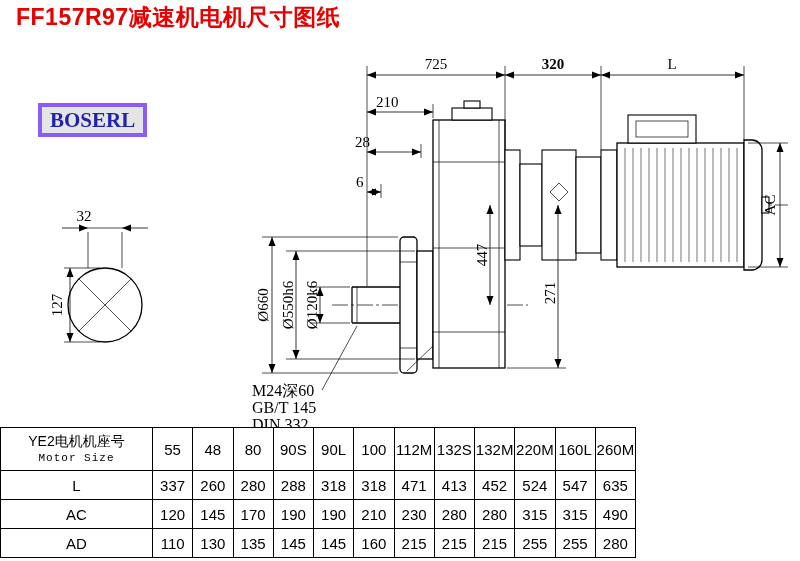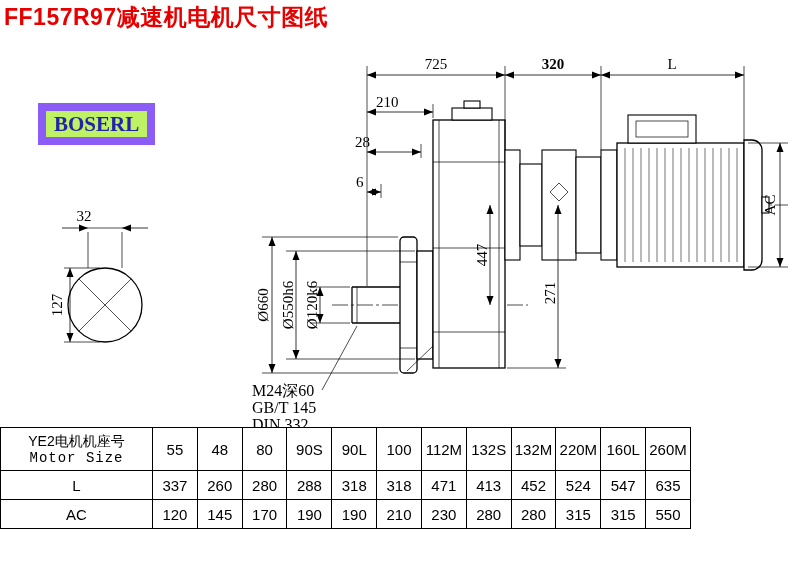--- a/index.html
+++ b/index.html
@@ -1,52 +1,52 @@
 <!DOCTYPE html>
 <html><head>
 <meta charset="utf-8">
 <style>
   html,body{margin:0;padding:0}
   body{
     width:800px;height:561px;position:relative;background:#fff;
     font-family:"Liberation Sans",sans-serif;color:#000;overflow:hidden;
   }
   .title{
-    position:absolute;top:2px;left:4px;
+    position:absolute;top:2px;left:16px;
     font-size:23px;font-weight:bold;color:#e60000;letter-spacing:0.5px;
     font-family:"Liberation Sans",sans-serif;
   }
   .logo-box{
-    position:absolute;top:103px;left:38px;background:#bef264;
-    border:8px solid #8b5cf6;padding:0 8px;line-height:26px;
+    position:absolute;top:103px;left:38px;background:#e5e5e5;
+    border:4px solid #8b5cf6;padding:0 8px;line-height:26px;
     font-family:"Liberation Serif",serif;font-weight:bold;font-size:21px;color:#2222aa;
   }
   svg.draw{position:absolute;top:0;left:0}
   .outline{stroke:#000;stroke-width:1.3;fill:#fff}
   .outline2{stroke:#000;stroke-width:1.1;fill:#fff}
   .thin{stroke:#000;stroke-width:0.7;fill:none}
   .fin{stroke:#1a1a1a;stroke-width:0.6}
   .ext{stroke:#000;stroke-width:0.7}
   .dim{stroke:#000;stroke-width:0.8;fill:none}
   .cl{stroke:#000;stroke-width:0.7;fill:none;stroke-dasharray:16 3 3 3}
   text.st{font-family:"Liberation Serif",serif;font-size:15px;fill:#000}
   text.big{font-family:"Liberation Serif",serif;font-size:16px;fill:#000}
   text.b{font-weight:bold}
   #spec-table{
-    position:absolute;left:0;top:427px;width:691px;background:#fff;
+    position:absolute;left:0;top:427px;width:636px;background:#fff;
     border-collapse:collapse;table-layout:fixed;
     font-family:"Liberation Sans",sans-serif;font-size:15px;color:#000;
   }
   #spec-table th,#spec-table td{
     border:1px solid #000;text-align:center;vertical-align:middle;
     font-weight:normal;padding:0;height:28px;overflow:hidden;white-space:nowrap;
   }
   #spec-table tr.hdr th{height:42px;font-size:15px}
   #spec-table .cn{font-size:14px;line-height:18px}
-  #spec-table .en{font-family:"Liberation Mono",monospace;font-size:14px;letter-spacing:1px;line-height:16px}
+  #spec-table .en{font-family:"Liberation Mono",monospace;font-size:11px;letter-spacing:1px;line-height:16px}
 </style>
 </head>
 <body>
 
 <svg class="draw" width="800" height="561" viewBox="0 0 800 561">
   <defs>
     <marker id="arw" markerWidth="10" markerHeight="8" refX="9" refY="4" orient="auto-start-reverse" markerUnits="userSpaceOnUse">
       <path d="M0,0.5 L9,4 L0,7.5 z" fill="#000"></path>
     </marker>
   </defs>
@@ -252,16 +252,31 @@
     <td>145</td>
     <td>170</td>
     <td>190</td>
     <td>190</td>
     <td>210</td>
     <td>230</td>
     <td>280</td>
     <td>280</td>
     <td>315</td>
     <td>315</td>
-    <td>550</td>
+    <td>490</td>
+  </tr>
+  <tr>
+    <th>AD</th>
+    <td>110</td>
+    <td>130</td>
+    <td>135</td>
+    <td>145</td>
+    <td>145</td>
+    <td>160</td>
+    <td>215</td>
+    <td>215</td>
+    <td>215</td>
+    <td>255</td>
+    <td>255</td>
+    <td>280</td>
   </tr>
 </tbody>
   </table>
 
 </body></html>

